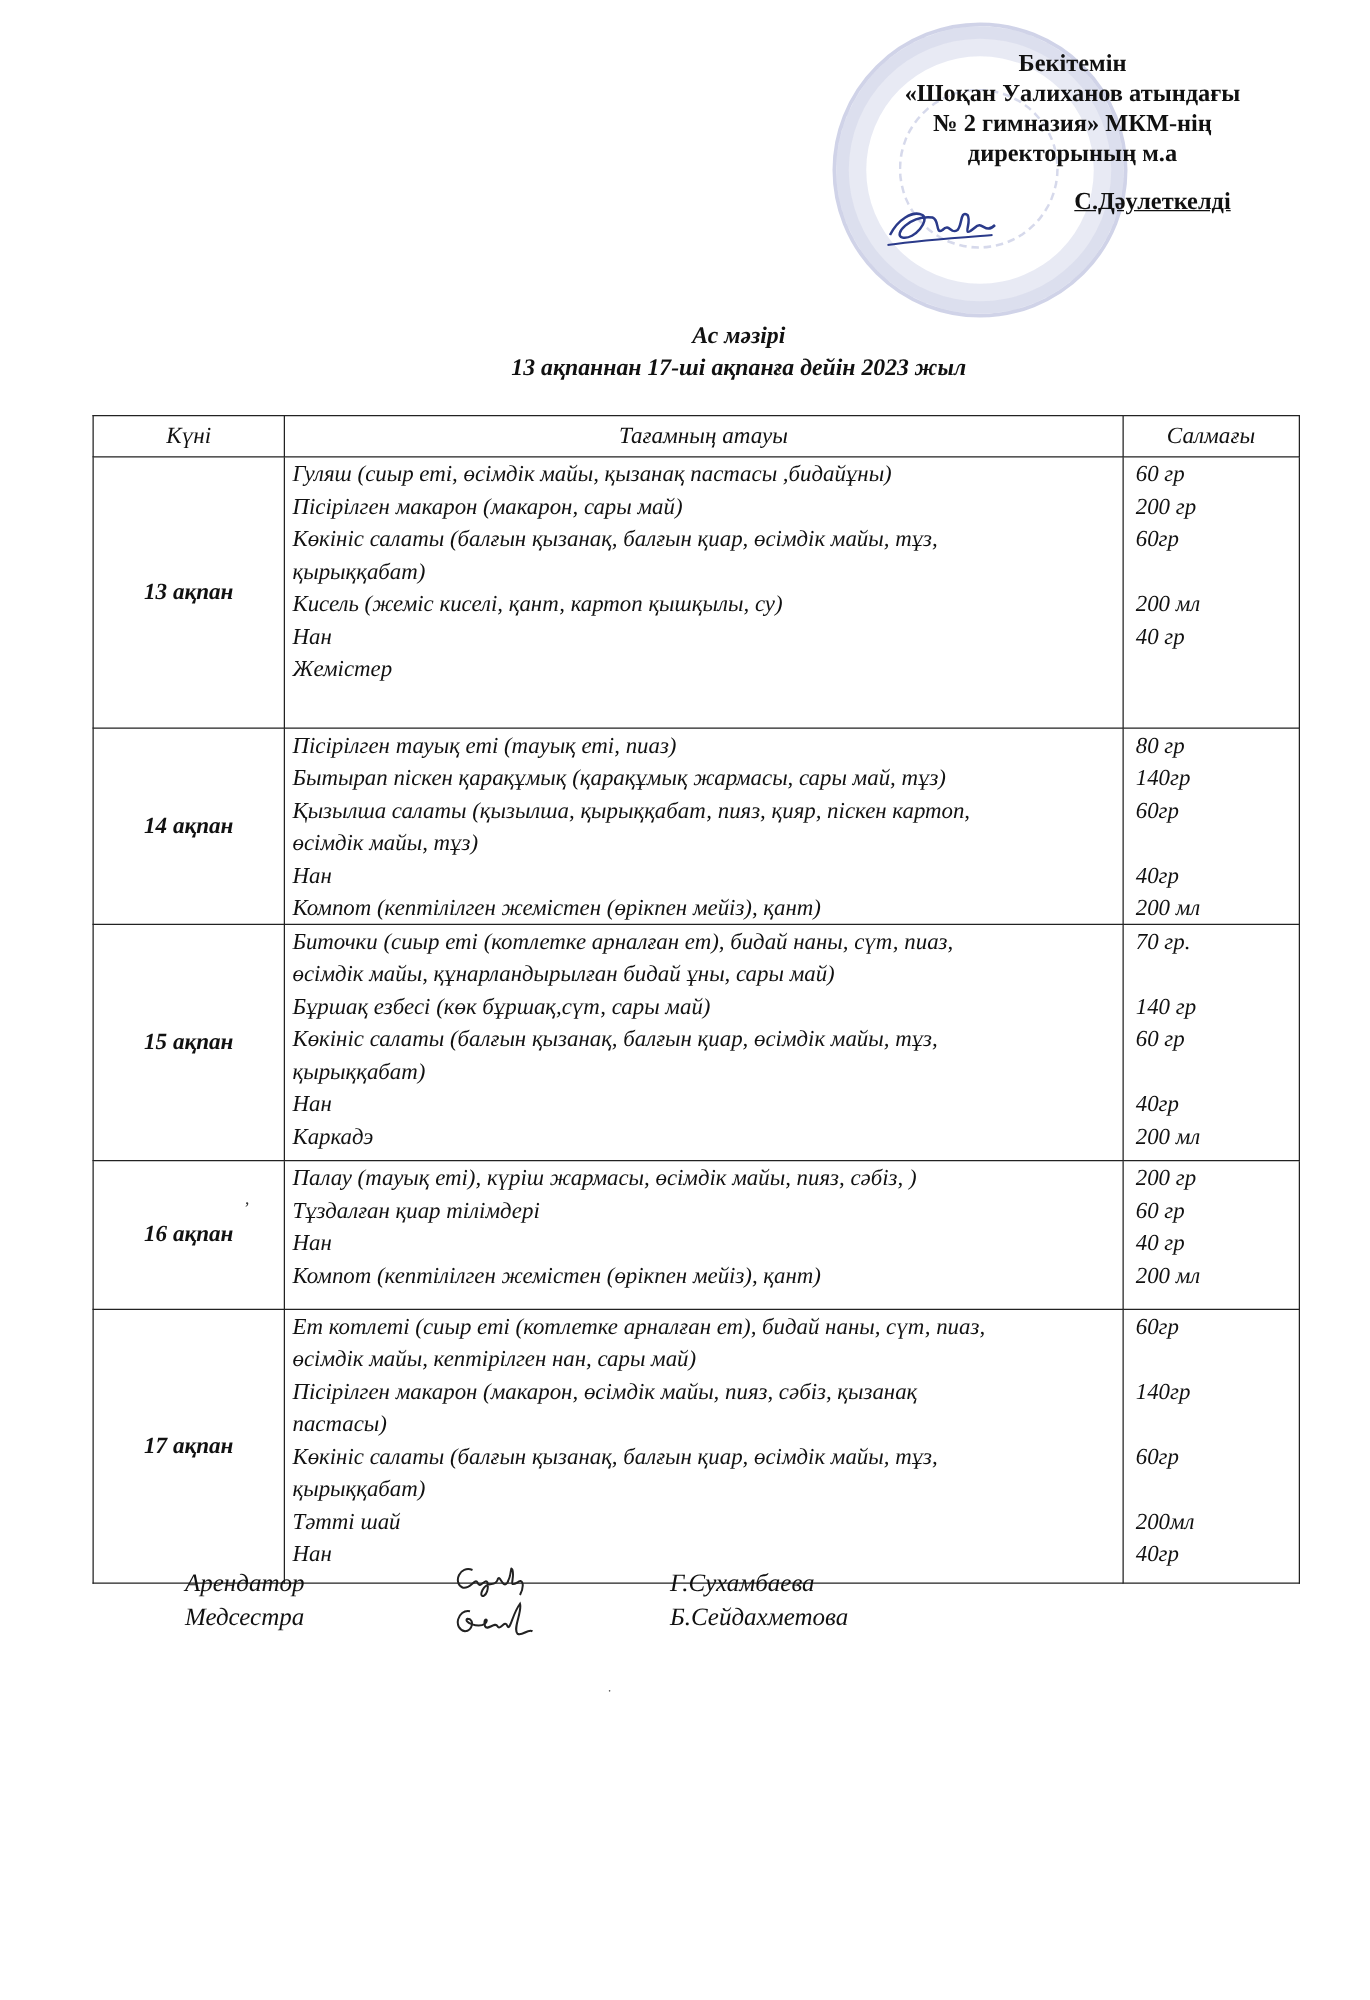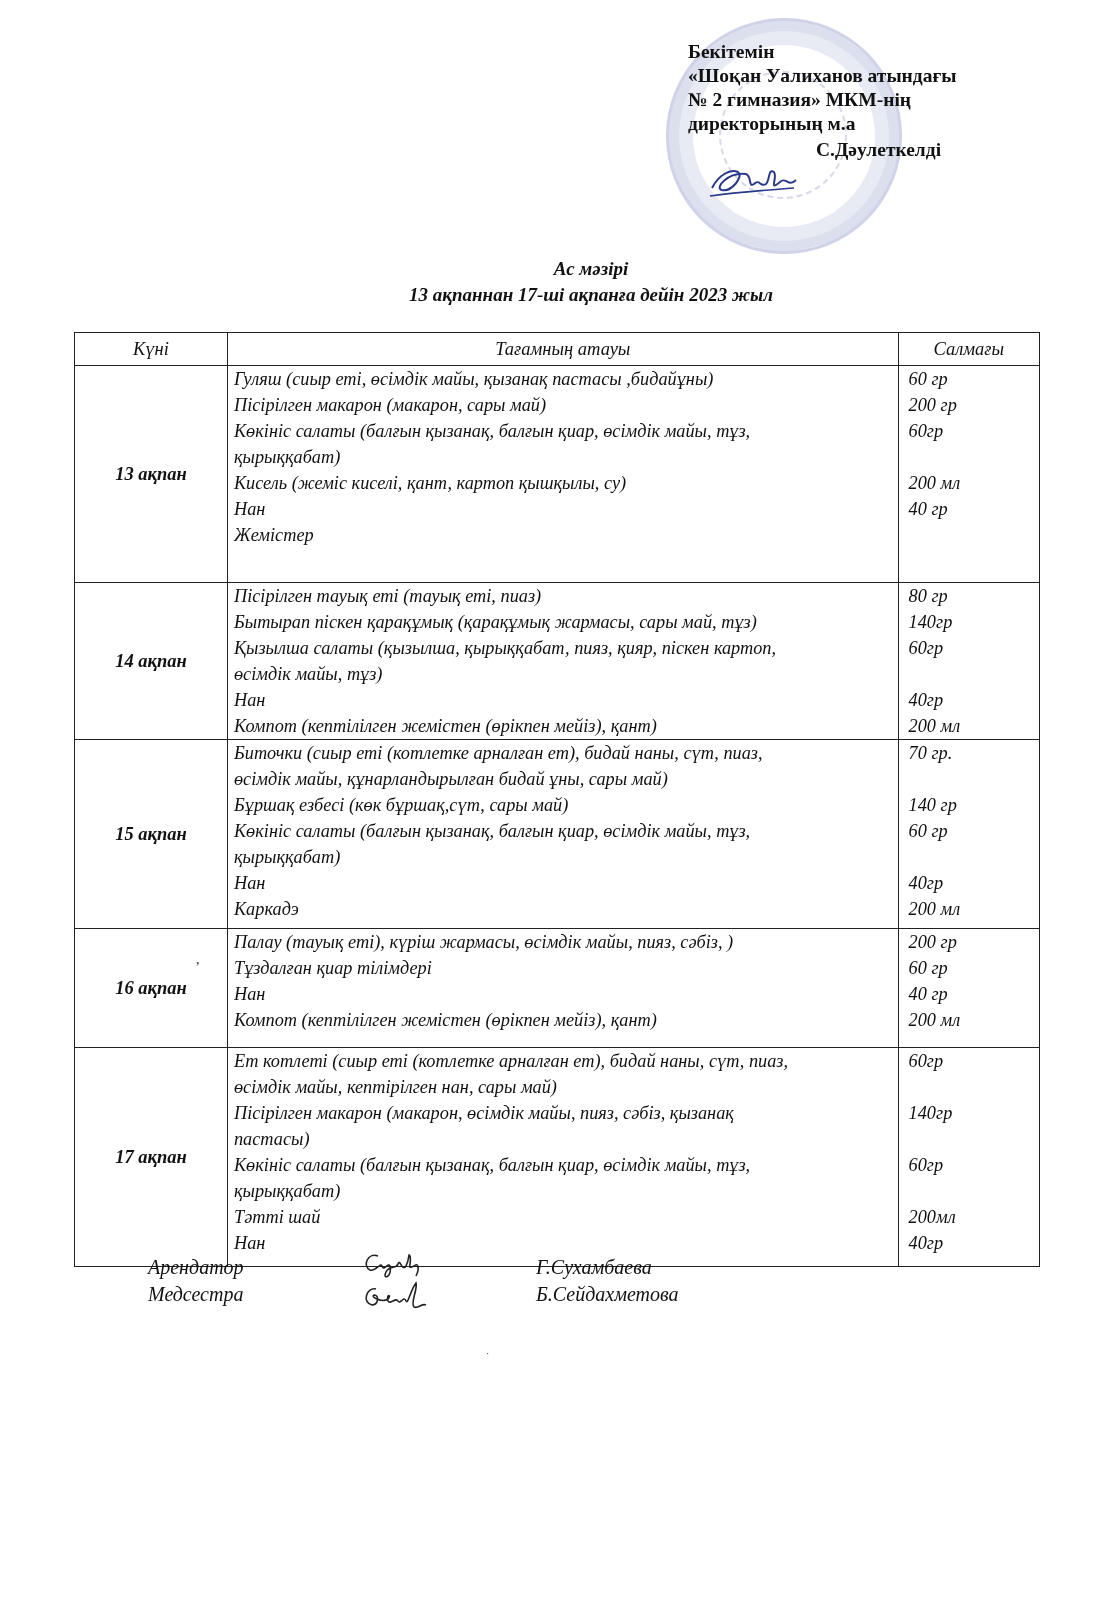--- a/index.html
+++ b/index.html
@@ -5,22 +5,22 @@
   html, body { margin: 0; padding: 0; background: #ffffff; }
   body {
     width: 1096px; height: 1600px; position: relative; overflow: hidden;
     font-family: "Liberation Serif", "DejaVu Serif", serif; color: #111;
   }
   .approval {
     position: absolute; left: 688px; top: 40px; width: 340px;
     font-family: "Liberation Serif", serif; font-weight: bold; font-size: 19.5px;
     line-height: 24px; color: #111; z-index: 2;
   }
-  .approval div { white-space: nowrap; }
-  .approval .sign-line { position: relative; padding-left: 128px; margin-top: 2px; }
+  .approval div { white-space: nowrap; text-align: center; }
+  .approval .sign-line { position: relative; padding-left: 128px; margin-top: 14px; text-decoration: underline; }
   .stamp {
     position: absolute; left: 666px; top: 18px; width: 230px; height: 230px;
     border-radius: 50%; border: 3px solid rgba(120,130,190,0.35);
     box-shadow: inset 0 0 0 10px rgba(140,150,200,0.12), inset 0 0 0 22px rgba(255,255,255,0), inset 0 0 0 24px rgba(140,150,200,0.2);
     z-index: 1;
   }
   .stamp-inner {
     position: absolute; left: 50px; top: 50px; width: 124px; height: 124px;
     border-radius: 50%; border: 2px dashed rgba(120,130,190,0.3);
   }

